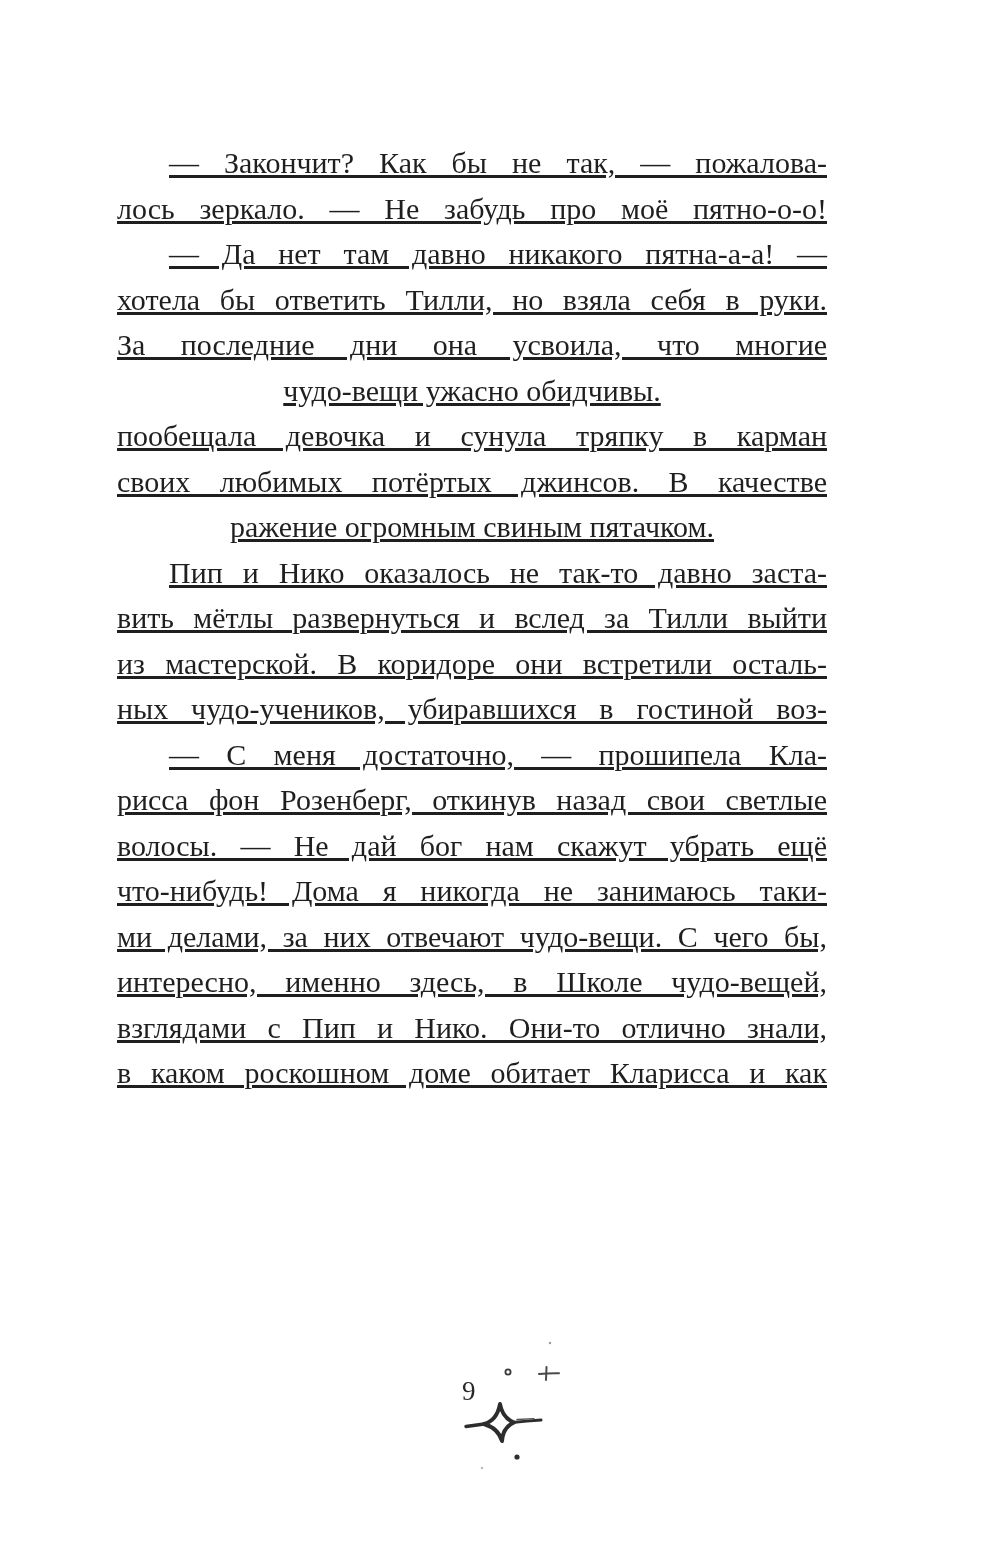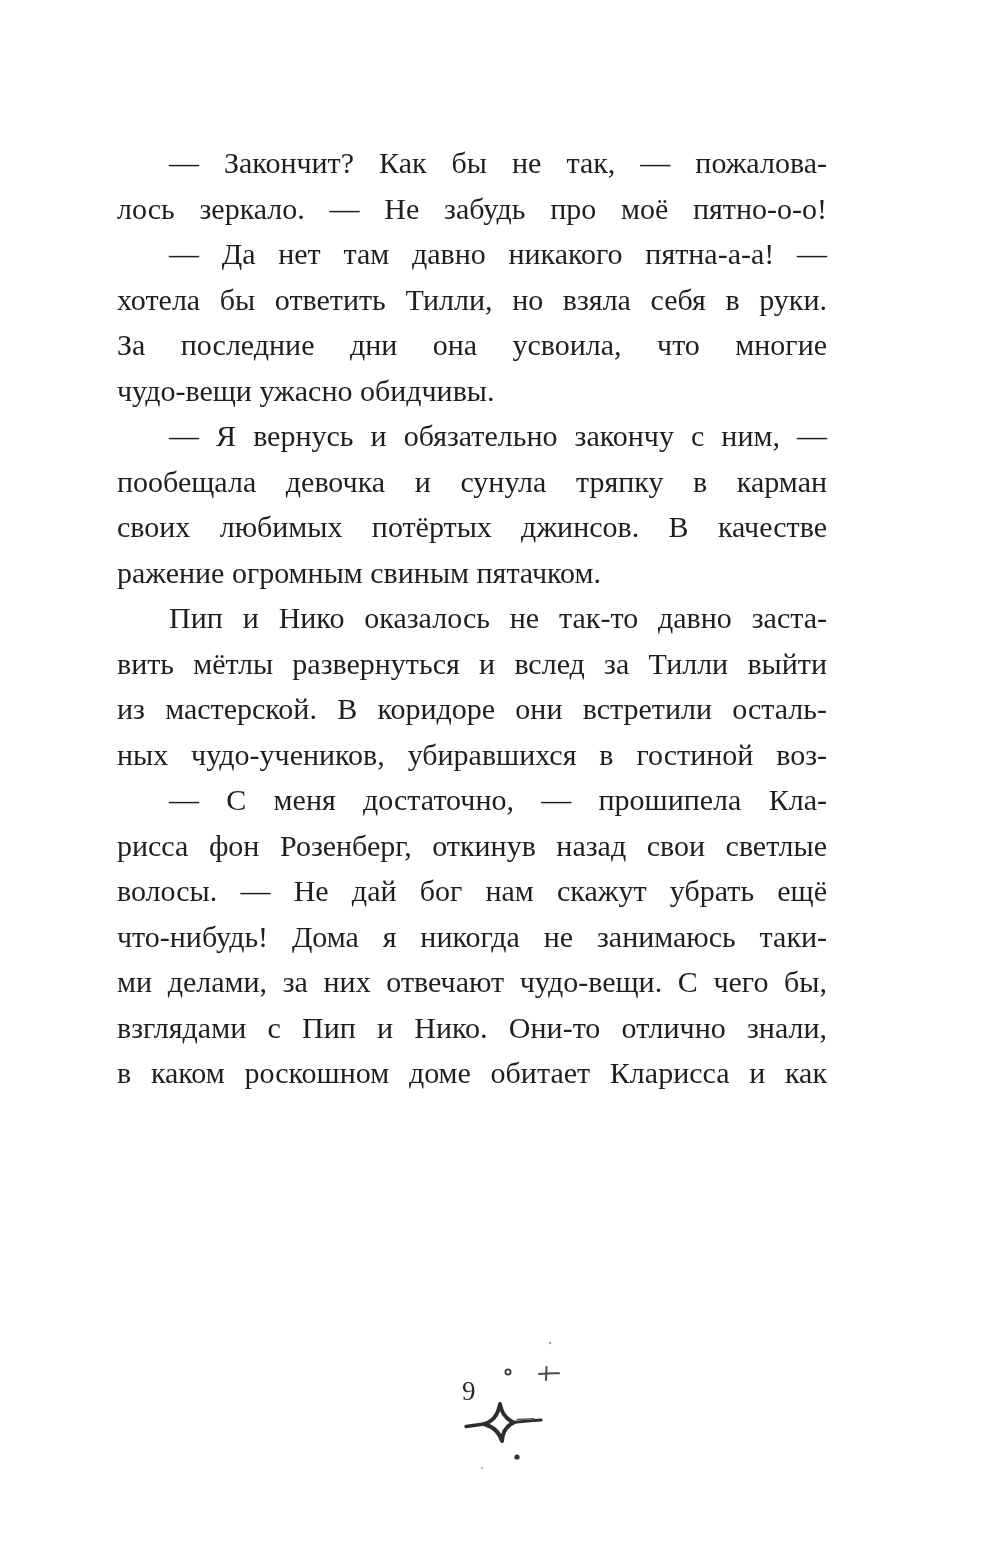--- a/index.html
+++ b/index.html
@@ -19,25 +19,26 @@
   }
   .page{
     position:absolute; inset:0;
   }
   .text-block{
     position:absolute;
     left:117px; top:140px;
     width:710px;
     color:var(--text);
     font-size:30px;
+    text-decoration:underline;
   }
   .line{
     height:45.5px;
     line-height:45.5px;
-    text-align:left;
+    text-align:center;
     overflow:visible;
     white-space:normal;
   }
   .line.j{
     text-align:justify;
     text-align-last:justify;
   }
   .line.first{
     text-indent:52px;
   }
@@ -64,37 +65,37 @@
         <div class="line j first">— Закончит? Как бы не так, — пожалова-</div>
         <div class="line j">лось зеркало. — Не забудь про моё пятно-о-о!</div>
       </div>
       <div>
         <div class="line j first">— Да нет там давно никакого пятна-а-а! —</div>
         <div class="line j">хотела бы ответить Тилли, но взяла себя в руки.</div>
         <div class="line j">За последние дни она усвоила, что многие</div>
         <div class="line">чудо-вещи ужасно обидчивы.</div>
       </div>
       <div>
-        <div class="line j first">— Я вернусь и обязательно закончу с ним, —</div>
         <div class="line j">пообещала девочка и сунула тряпку в карман</div>
         <div class="line j">своих любимых потёртых джинсов. В качестве</div>
         <div class="line">ражение огромным свиным пятачком.</div>
       </div>
       <div>
         <div class="line j first">Пип и Нико оказалось не так-то давно заста-</div>
         <div class="line j">вить мётлы развернуться и вслед за Тилли выйти</div>
         <div class="line j">из мастерской. В коридоре они встретили осталь-</div>
         <div class="line j">ных чудо-учеников, убиравшихся в гостиной воз-</div>
       </div>
       <div>
         <div class="line j first">— С меня достаточно, — прошипела Кла-</div>
         <div class="line j">рисса фон Розенберг, откинув назад свои светлые</div>
         <div class="line j">волосы. — Не дай бог нам скажут убрать ещё</div>
         <div class="line j">что-нибудь! Дома я никогда не занимаюсь таки-</div>
         <div class="line j">ми делами, за них отвечают чудо-вещи. С чего бы,</div>
+        <div class="line j">интересно, именно здесь, в Школе чудо-вещей,</div>
       </div>
       <div>
         <div class="line j">взглядами с Пип и Нико. Они-то отлично знали,</div>
         <div class="line j">в каком роскошном доме обитает Кларисса и как</div>
       </div>
     </div>
 
   <div class="page-number">9</div>
 
   <svg class="sparkle" viewBox="0 0 110 140" aria-hidden="true">

